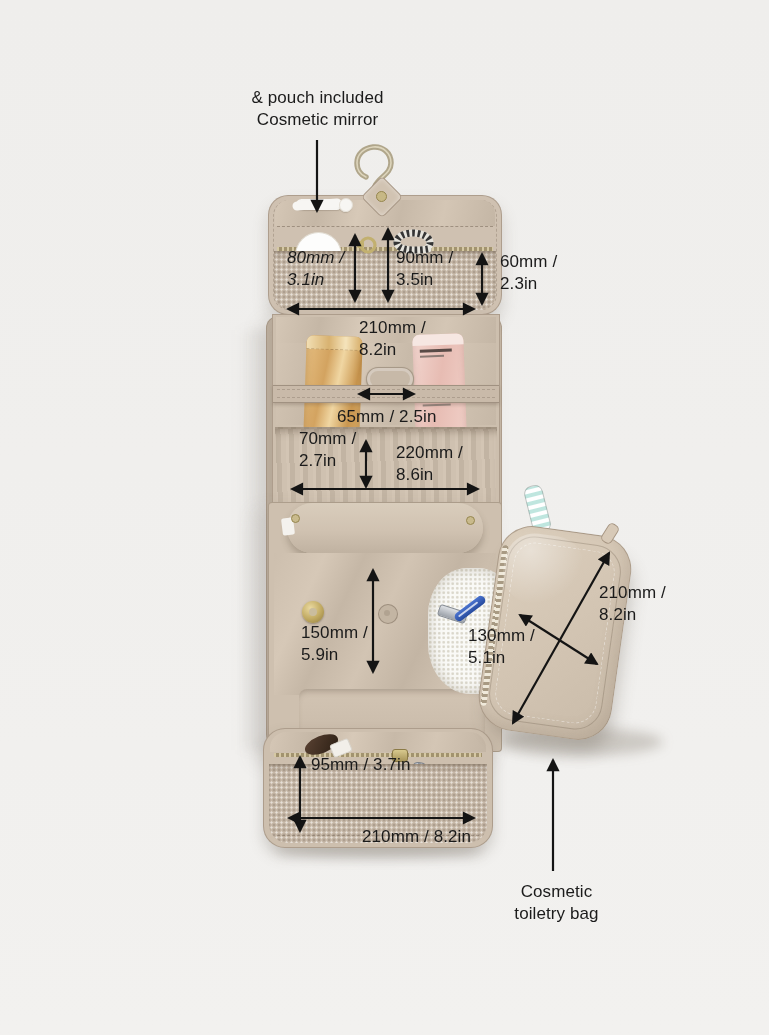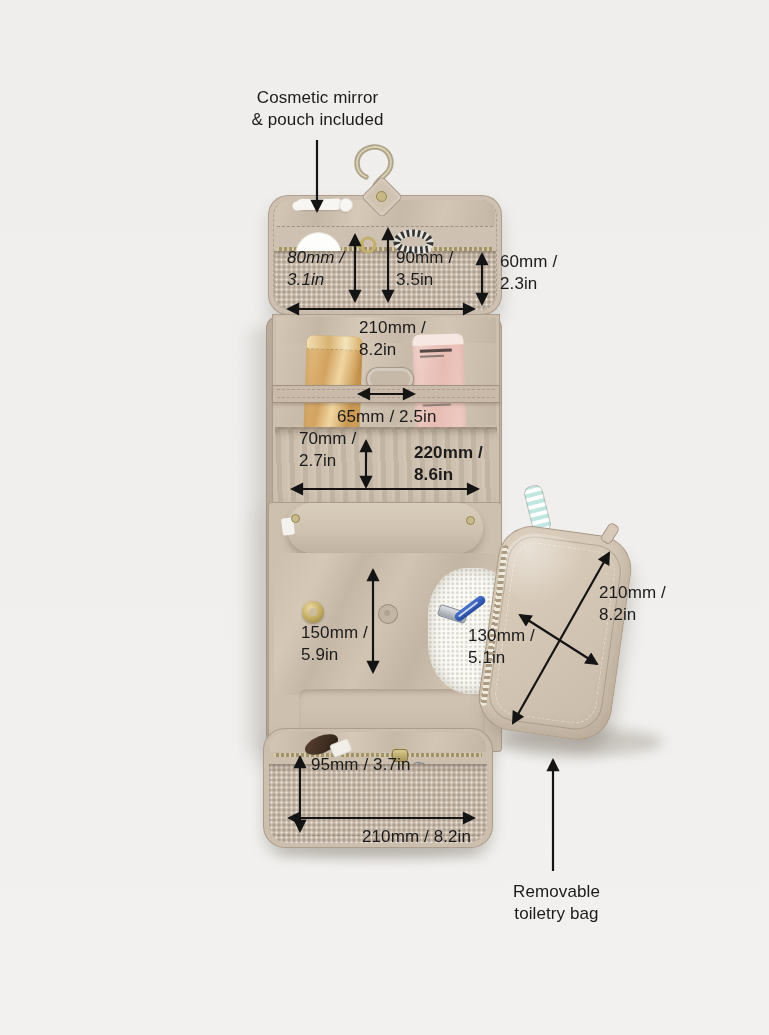--- a/index.html
+++ b/index.html
@@ -179,22 +179,22 @@
       <line x1="373" y1="570" x2="373" y2="672" marker-start="url(#ah)" marker-end="url(#ah)"></line>
       <line x1="520" y1="615" x2="597" y2="664" marker-start="url(#ah)" marker-end="url(#ah)"></line>
       <line x1="513" y1="723" x2="609" y2="553" marker-start="url(#ah)" marker-end="url(#ah)"></line>
       <line x1="300" y1="757" x2="300" y2="831" marker-start="url(#ah)" marker-end="url(#ah)"></line>
       <line x1="289" y1="818" x2="474" y2="818" marker-start="url(#ah)" marker-end="url(#ah)"></line>
       <line x1="553" y1="871" x2="553" y2="760" marker-end="url(#ah)"></line>
     </g>
   </svg>
 
   <div class="label center" style="left:230px;top:87px;width:175px;">
+    <span class="l">&amp; pouch included</span>
     <span class="l">Cosmetic mirror</span>
-    <span class="l">&amp; pouch included</span>
   </div>
 
   <div class="label" style="left:287px;top:247px;font-style:italic;">
     <span class="l">80mm /</span>
     <span class="l">3.1in</span>
   </div>
   <div class="label" style="left:396px;top:247px;">
     <span class="l">90mm /</span>
     <span class="l">3.5in</span>
   </div>
@@ -206,21 +206,21 @@
     <span class="l">210mm /</span>
     <span class="l">8.2in</span>
   </div>
   <div class="label" style="left:337px;top:406px;">
     <span class="l">65mm / 2.5in</span>
   </div>
   <div class="label" style="left:299px;top:428px;">
     <span class="l">70mm /</span>
     <span class="l">2.7in</span>
   </div>
-  <div class="label" style="left:414px;top:442px;font-weight:bold;">
+  <div class="label" style="left:396px;top:442px;">
     <span class="l">220mm /</span>
     <span class="l">8.6in</span>
   </div>
   <div class="label" style="left:301px;top:622px;">
     <span class="l">150mm /</span>
     <span class="l">5.9in</span>
   </div>
   <div class="label" style="left:468px;top:625px;">
     <span class="l">130mm /</span>
     <span class="l">5.1in</span>
@@ -230,17 +230,17 @@
     <span class="l">8.2in</span>
   </div>
   <div class="label" style="left:311px;top:754px;">
     <span class="l">95mm / 3.7in</span>
   </div>
   <div class="label" style="left:362px;top:826px;">
     <span class="l">210mm / 8.2in</span>
   </div>
 
   <div class="label center" style="left:494px;top:881px;width:125px;">
-    <span class="l">Removable</span>
+    <span class="l">Cosmetic</span>
     <span class="l">toiletry bag</span>
   </div>
 
 </div>
 
 </body></html>

